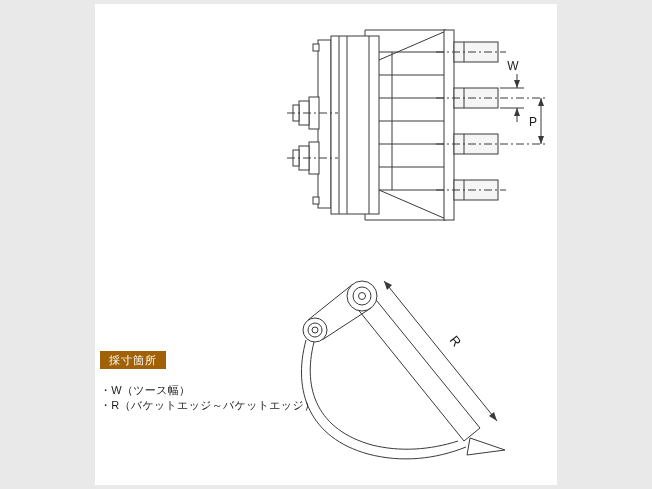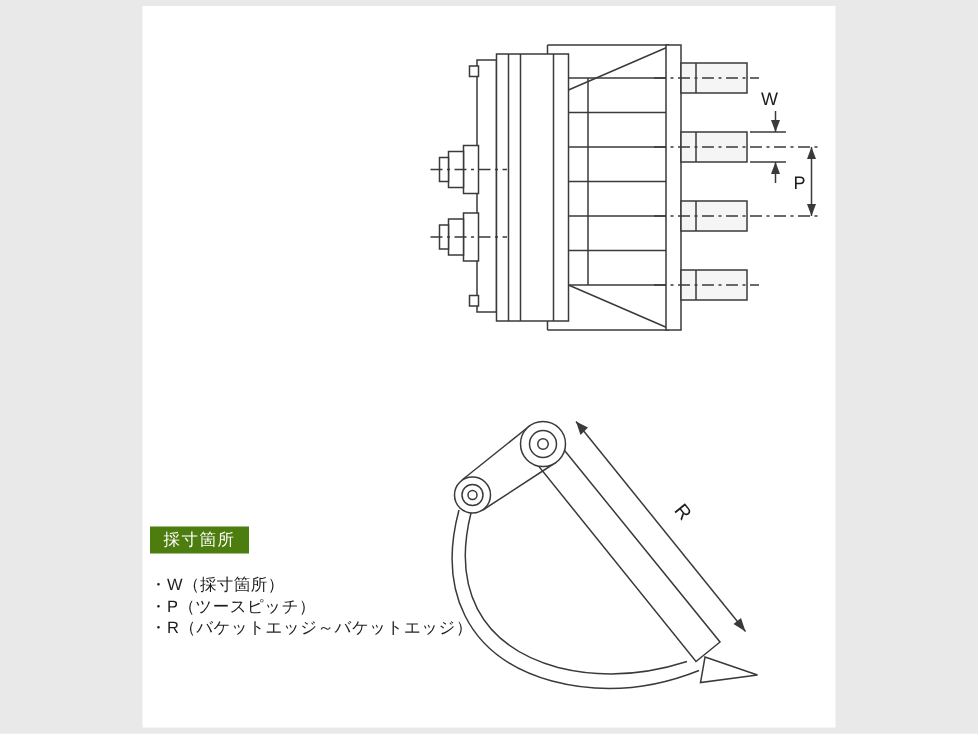--- a/index.html
+++ b/index.html
@@ -130,20 +130,19 @@
     </g>
 
     <g>
       <line x1="384" y1="281" x2="497" y2="421"></line>
       <polygon points="384,281 387,290 392,285" fill="#3a3a3a" stroke="none"></polygon>
       <polygon points="497,421 489,416 494,412" fill="#3a3a3a" stroke="none"></polygon>
       <text class="rlabel" transform="rotate(51 452 344)" x="452" y="344" text-anchor="middle" stroke="none">R</text>
     </g>
   </svg>
 
-  <div class="badge" style="background: #4d7c0f;">採寸箇所</div>
+  <div class="badge" style="background: #a16207;">採寸箇所</div>
 
   <div class="legend">
-    <div class="legend-item">・W（採寸箇所）</div>
-    <div class="legend-item">・P（ツースピッチ）</div>
+    <div class="legend-item">・W（ツース幅）</div>
     <div class="legend-item">・R（バケットエッジ～バケットエッジ）</div>
   </div>
 </div>
 
 </body></html>

